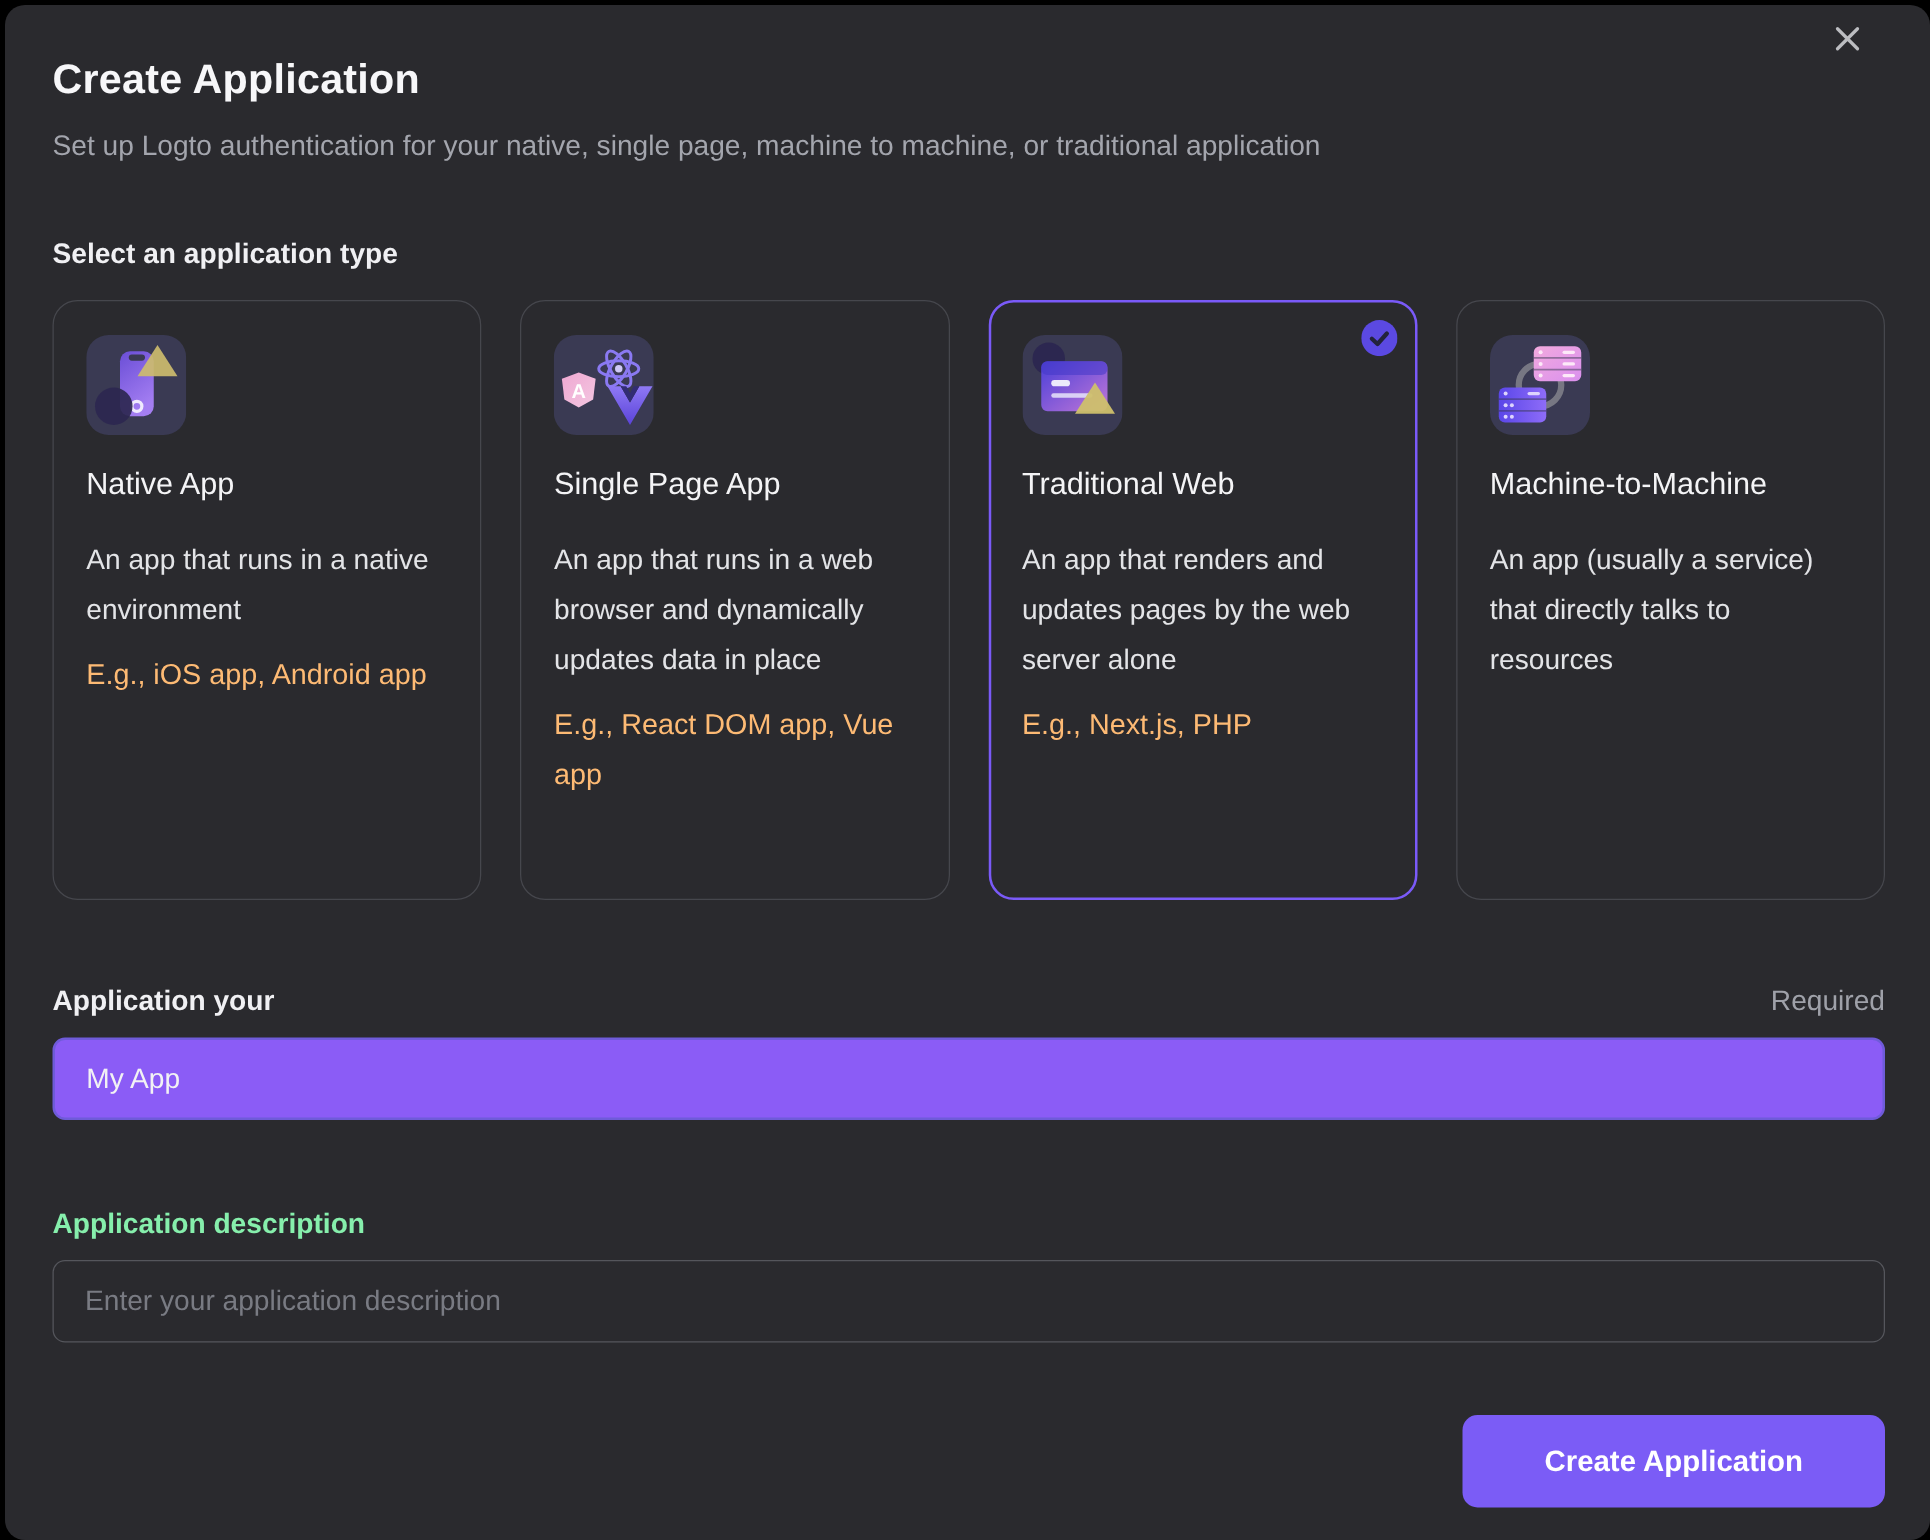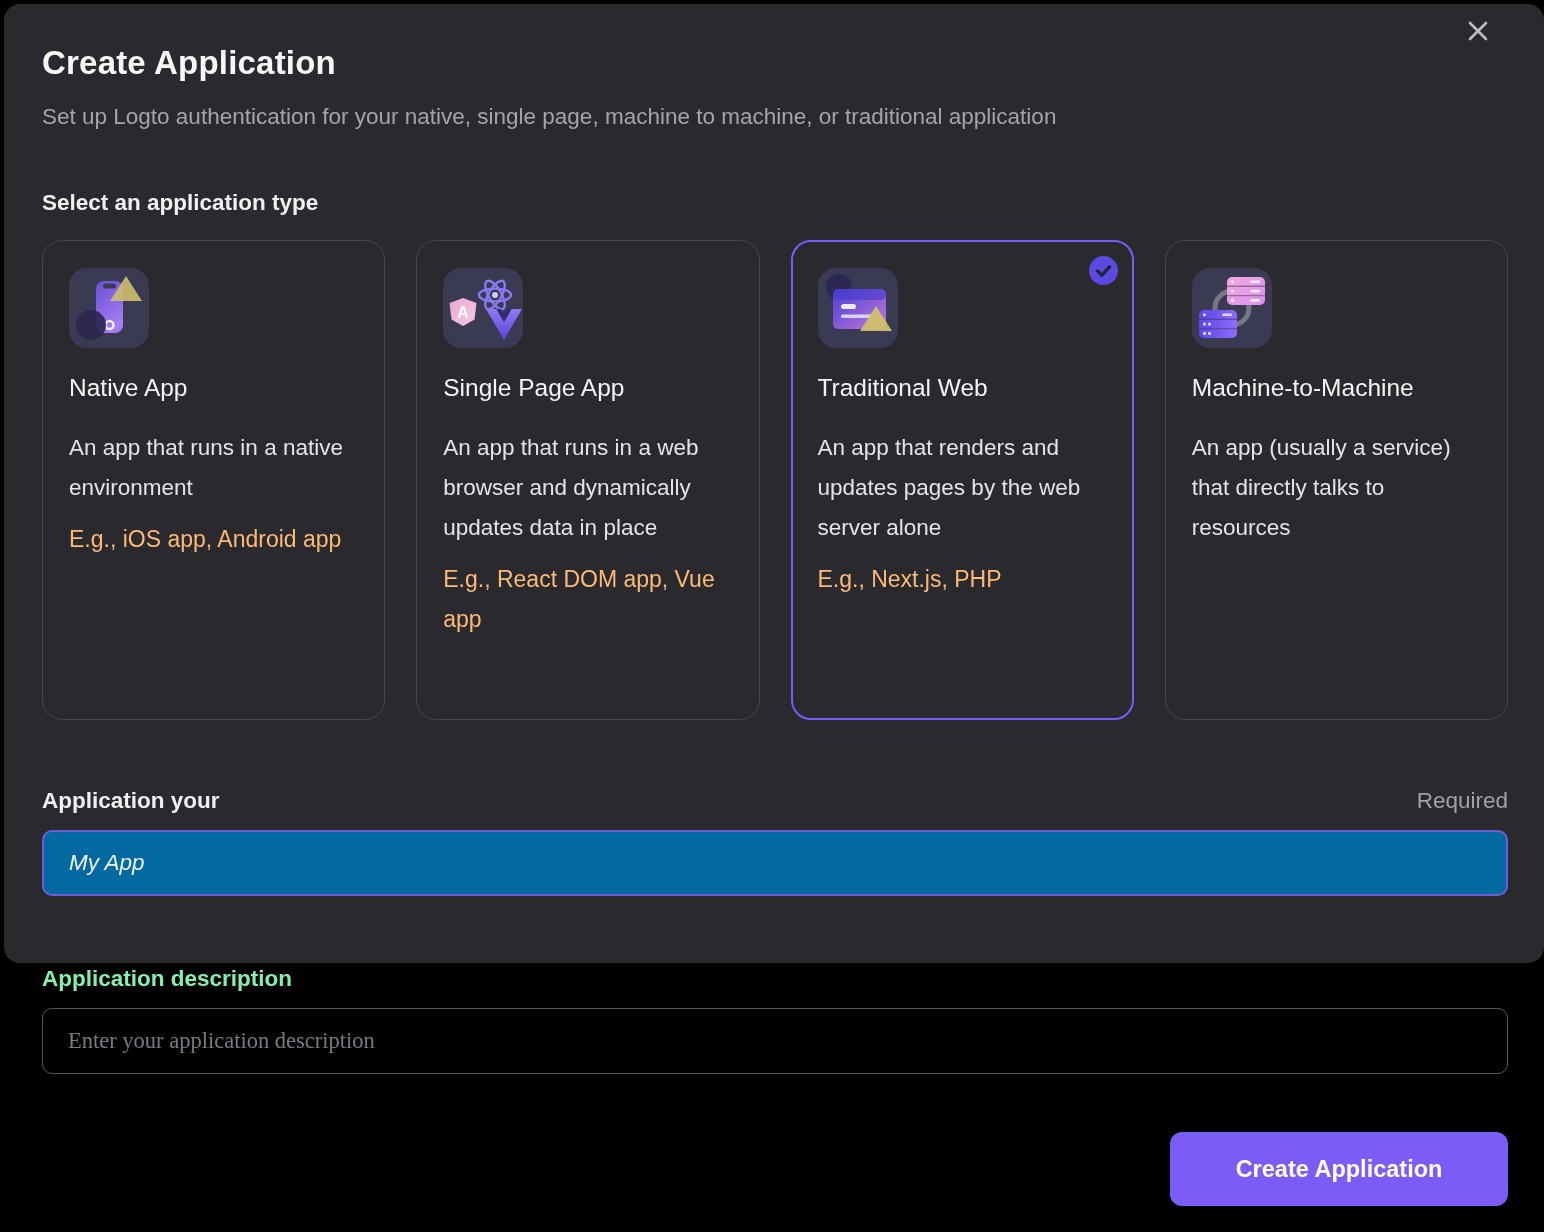--- a/index.html
+++ b/index.html
@@ -1,21 +1,21 @@
 <!DOCTYPE html>
 <html><head>
 <meta charset="utf-8">
 <style>
   * { box-sizing: border-box; margin: 0; padding: 0; }
   html, body { width: 1544px; height: 1232px; background: #000; overflow: hidden; }
   body { font-family: "Liberation Sans", sans-serif; }
 
   .modal {
     position: absolute; left: 4px; top: 4px;
-    width: 1540px; height: 959px;
+    width: 1540px; height: 1228px;
     background: #2a2a2e;
     border-radius: 16px;
     padding: 0 36px 0 38px;
     color: #f5f5f7;
   }
 
   .modal-header { position: relative; padding-top: 40px; }
   .modal-title { font-size: 33px; font-weight: 700; letter-spacing: 0.2px; color: #f7f7f9; }
   .modal-subtitle { margin-top: 20px; font-size: 22.5px; line-height: 30px; color: #a3a5ad; font-weight: 400; }
   .close-btn {
@@ -67,30 +67,28 @@
     width: 100%; height: 66px;
     border-radius: 10px;
     font-family: "Liberation Sans", sans-serif;
     font-size: 22.5px;
     padding: 0 25px;
     outline: none;
     display: block;
   }
   .input-name {
     border: 2px solid #6f5bd9;
-    background: #0369a1;
+    background: #8b5cf6;
     color: #f2f2f4;
-    font-style: italic;
   }
   .input-desc {
     margin-top: 16px;
     border: 1px solid #55565c;
     background: transparent;
     color: #f2f2f4;
-    font-family: Liberation Serif, serif;
   }
   .input-desc::placeholder { color: #797b83; opacity: 1; }
 
   .desc-label { margin-top: 70px; font-size: 22.5px; font-weight: 600; color: #86efac; }
 
   .modal-footer { margin-top: 58px; display: flex; justify-content: flex-end; }
   .create-btn {
     min-width: 338px; height: 74px;
     background: #7b5cf6;
     border: none; border-radius: 12px;

